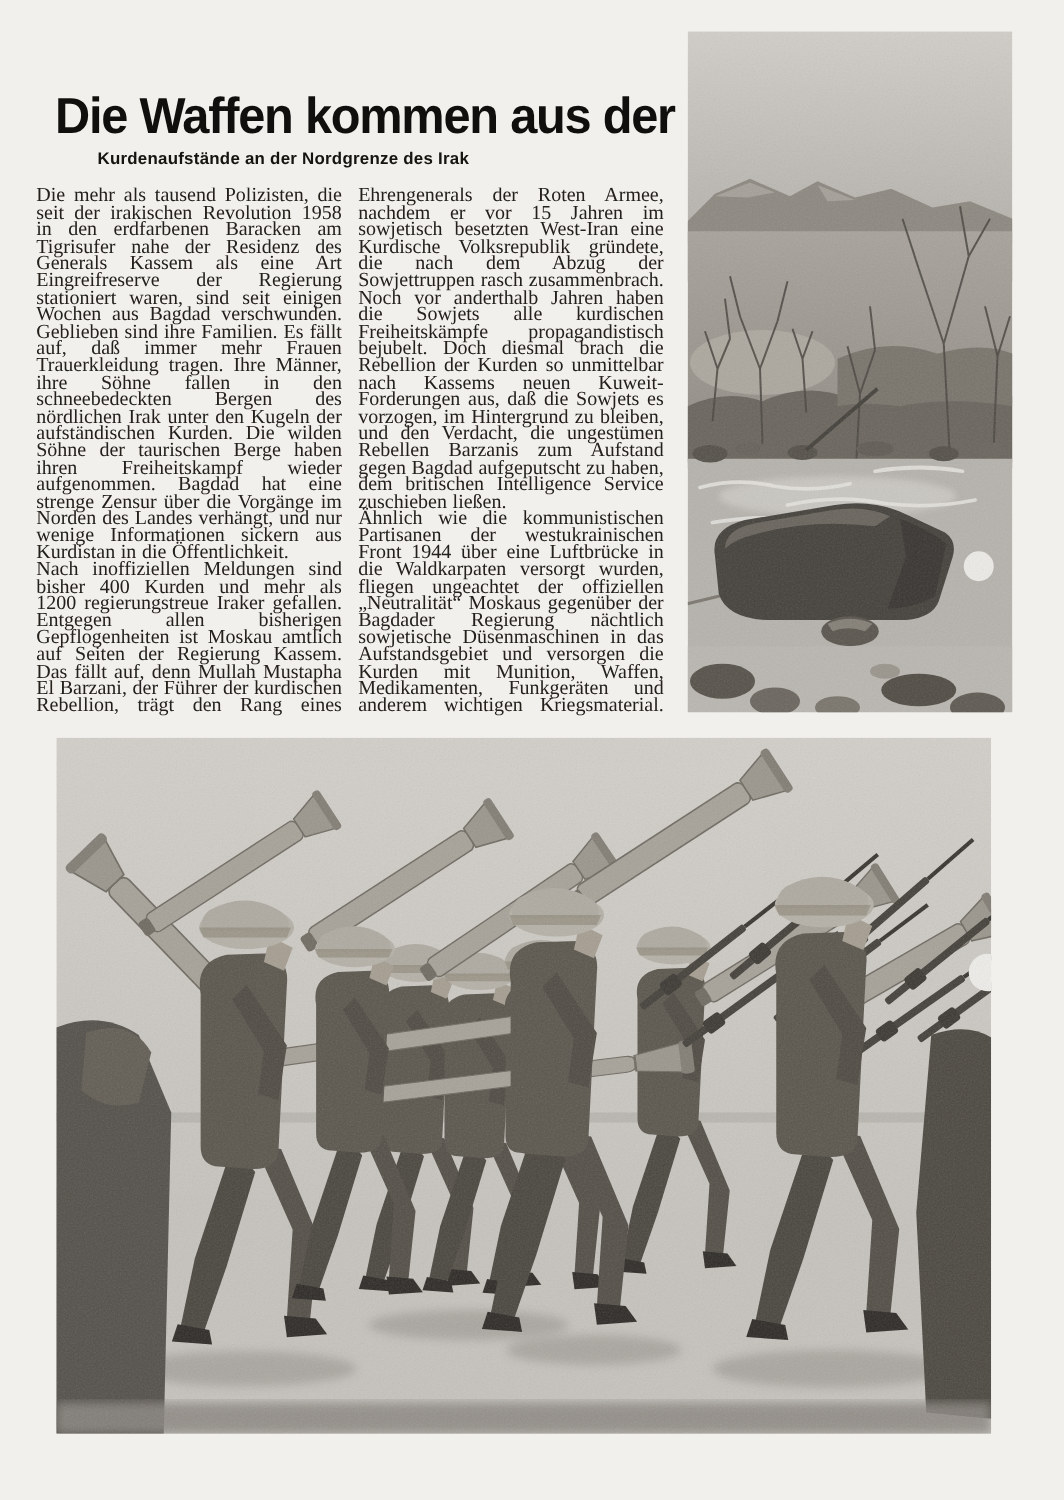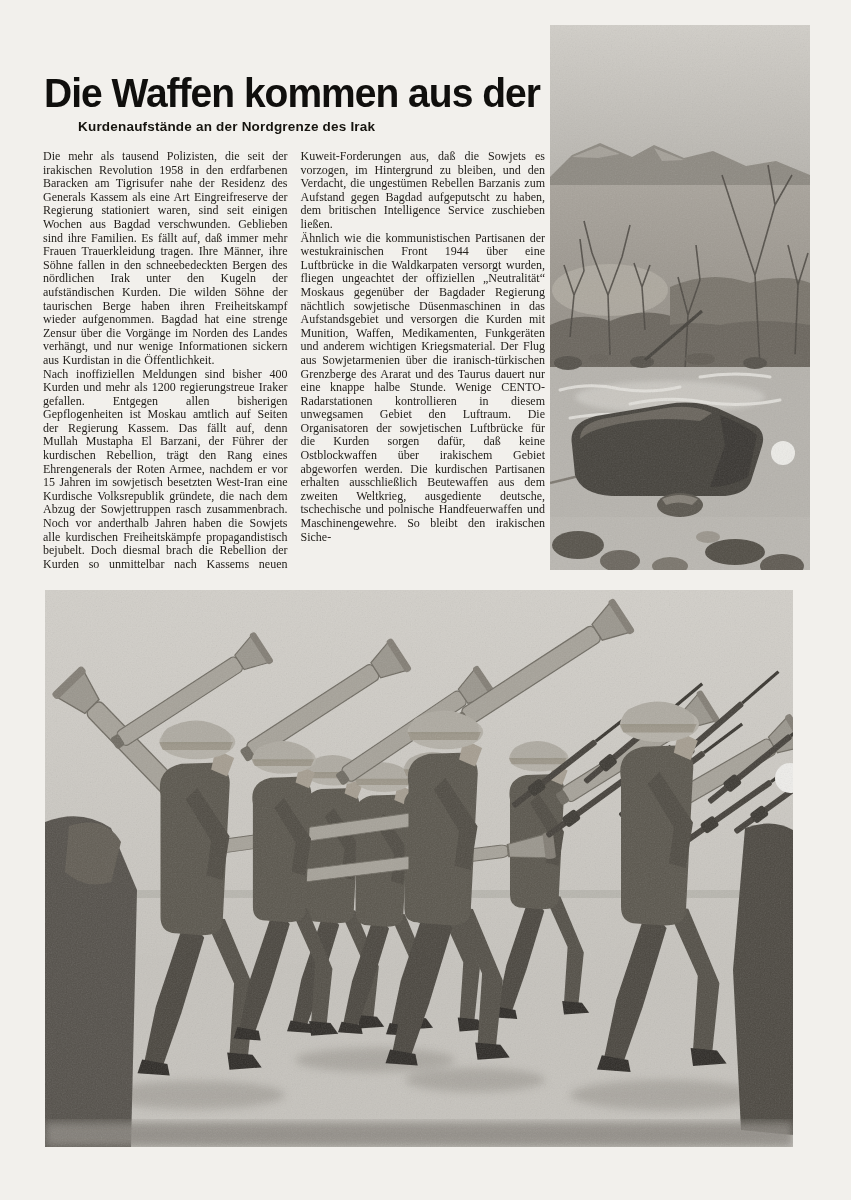--- a/index.html
+++ b/index.html
@@ -18,24 +18,24 @@
     font-weight:bold;font-size:39px;line-height:42px;
     letter-spacing:-1px;color:#100f0d;white-space:nowrap;
     transform:scaleY(1.04);transform-origin:left top;
   }
   .kicker{
     position:absolute;left:46px;top:108px;width:500px;
     font-family:"Liberation Sans","DejaVu Sans",sans-serif;
     font-weight:bold;font-size:13.5px;letter-spacing:.2px;color:#16140f;margin-left:32px;
   }
   .body-copy{
-    position:absolute;left:43px;top:150px;width:502px;height:424px;
+    position:absolute;left:29px;top:150px;width:502px;height:424px;
     column-count:2;column-gap:13px;column-fill:auto;
     overflow:hidden;
-    font-size:12px;line-height:13.6px;
+    font-size:16px;line-height:13.6px;
     text-align:justify;text-justify:inter-word;
     hyphens:auto;word-spacing:.5px;
   }
   .body-copy p{margin:0;padding:0;}
   .photo{position:absolute;overflow:hidden;}
   .photo svg{display:block;}
   .photo-river{left:550px;top:25px;width:260px;height:545px;}
   .photo-parade{left:45px;top:590px;width:748px;height:557px;}
 </style>
 </head>

